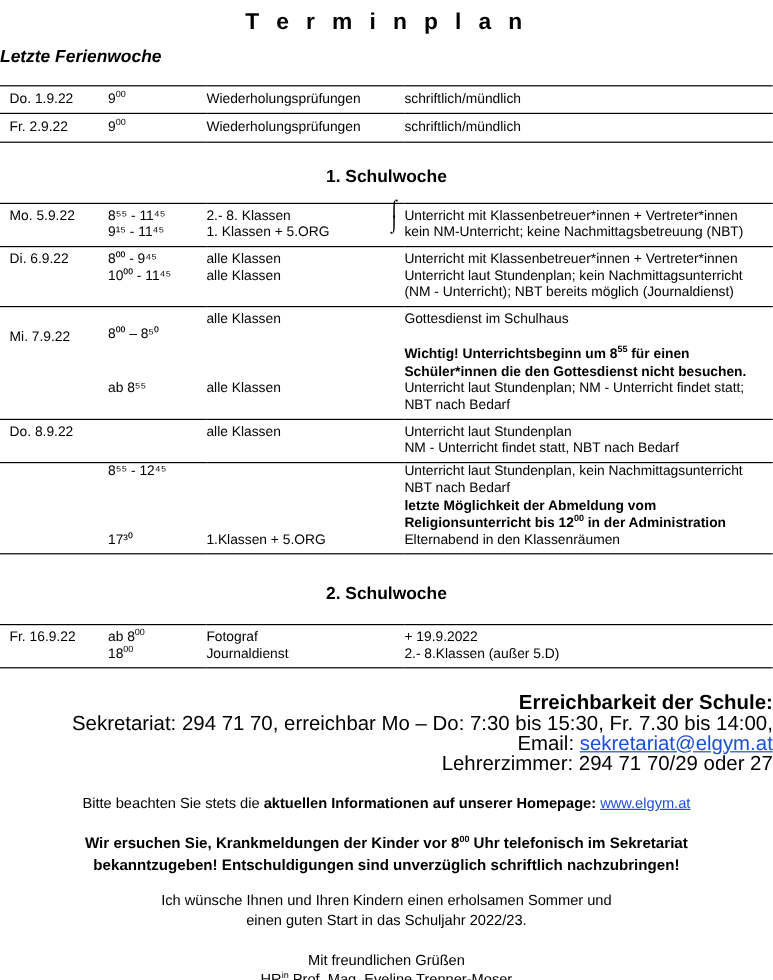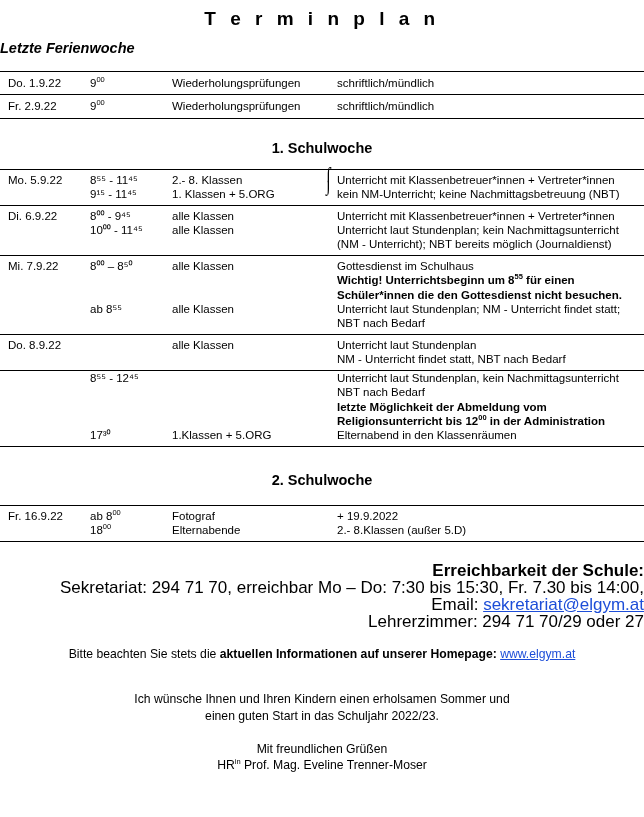--- a/index.html
+++ b/index.html
@@ -196,22 +196,22 @@
       <td class="c-desc">Unterricht laut Stundenplan; kein Nachmittagsunterricht</td>
     </tr>
     <tr class="rule-bottom">
       <td class="c-date" style="padding-bottom:3px"></td>
       <td class="c-time" style="padding-bottom:3px"></td>
       <td class="c-class" style="padding-bottom:3px"></td>
       <td class="c-desc" style="padding-bottom:3px">(NM - Unterricht); NBT bereits möglich (Journaldienst)</td>
     </tr>
 
     <tr>
-      <td class="c-date" style="padding-top:3px">Mi. 7.9.22</td>
-      <td class="c-time" style="padding-top:3px">8⁰⁰ – 8⁵⁰</td>
+      <td class="c-date" style="padding-top:18px">Mi. 7.9.22</td>
+      <td class="c-time" style="padding-top:16px">8⁰⁰ – 8⁵⁰</td>
       <td class="c-class" style="padding-top:3px">alle Klassen</td>
       <td class="c-desc" style="padding-top:3px">Gottesdienst im Schulhaus</td>
     </tr>
     <tr>
       <td class="c-date"></td>
       <td class="c-time"></td>
       <td class="c-class"></td>
       <td class="c-desc b"><span>Wichtig! Unterrichtsbeginn um 8</span><sup>55</sup><span> für einen</span></td>
     </tr>
     <tr>
@@ -289,21 +289,21 @@
     <tbody>
         <tr class="rule-top">
       <td class="c-date" style="padding-top:3px">Fr. 16.9.22</td>
       <td class="c-time" style="padding-top:3px"><span>ab 8</span><sup>00</sup></td>
       <td class="c-class" style="padding-top:3px">Fotograf</td>
       <td class="c-desc" style="padding-top:3px">+ 19.9.2022</td>
     </tr>
     <tr class="rule-bottom">
       <td class="c-date" style="padding-bottom:3px"></td>
       <td class="c-time" style="padding-bottom:3px"><span>18</span><sup>00</sup></td>
-      <td class="c-class" style="padding-bottom:3px">Elternabende</td>
+      <td class="c-class" style="padding-bottom:3px">Journaldienst</td>
       <td class="c-desc" style="padding-bottom:3px">2.- 8.Klassen (außer 5.D)</td>
     </tr>
   </tbody>
     </table>
 
   <div class="sp20"></div>
 
   <div class="info">
     <div class="hd">Erreichbarkeit der Schule:</div>
     <div>Sekretariat: 294 71 70, erreichbar Mo – Do: 7:30 bis 15:30, Fr. 7.30 bis 14:00,</div>
@@ -312,20 +312,24 @@
   </div>
 
   <div class="sp16"></div>
 
   <div class="notice">
     <span>Bitte beachten Sie stets die </span><span class="b">aktuellen Informationen auf unserer Homepage: </span><a class="link" href="#">www.elgym.at</a>
   </div>
 
   <div class="sp16"></div>
 
+  <div class="notice-strong">
+    <div><span>Wir ersuchen Sie, Krankmeldungen der Kinder vor 8</span><sup>00</sup><span> Uhr telefonisch im Sekretariat</span></div>
+    <div>bekanntzugeben! Entschuldigungen sind unverzüglich schriftlich nachzubringen!</div>
+  </div>
 
   <div class="sp12"></div>
 
   <div class="closing">
     <div>Ich wünsche Ihnen und Ihren Kindern einen erholsamen Sommer und</div>
     <div>einen guten Start in das Schuljahr 2022/23.</div>
   </div>
 
   <div class="sp16"></div>
 

